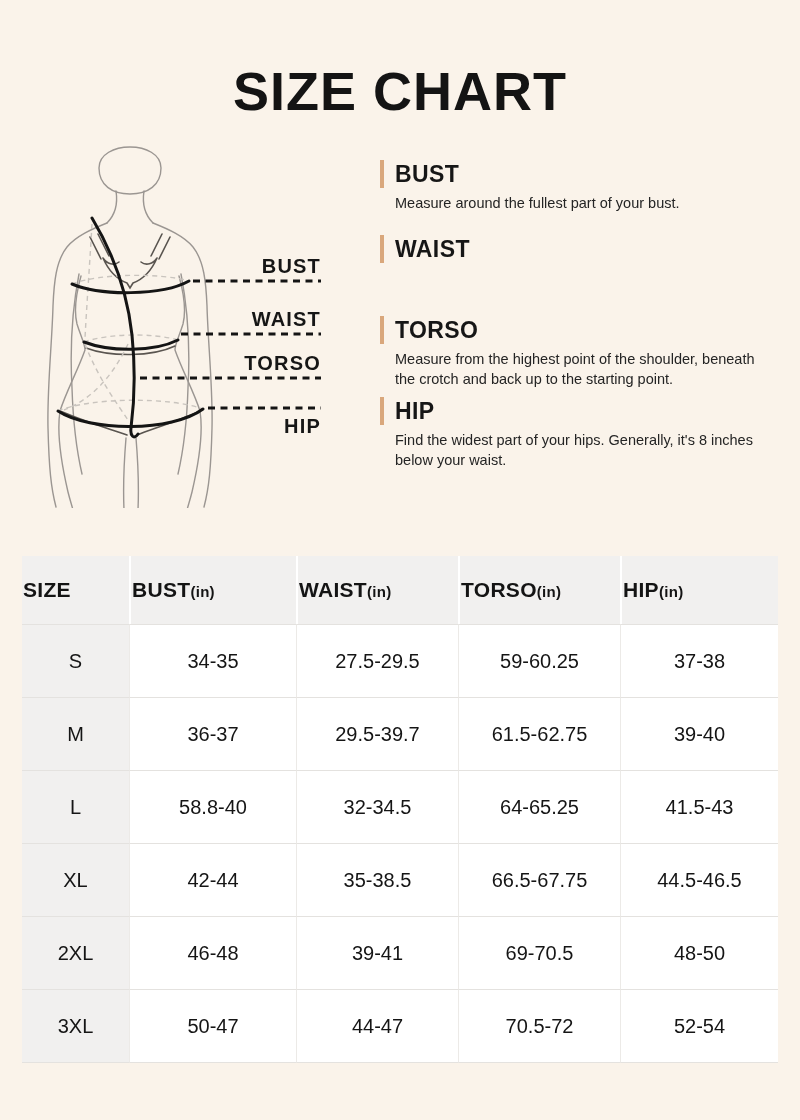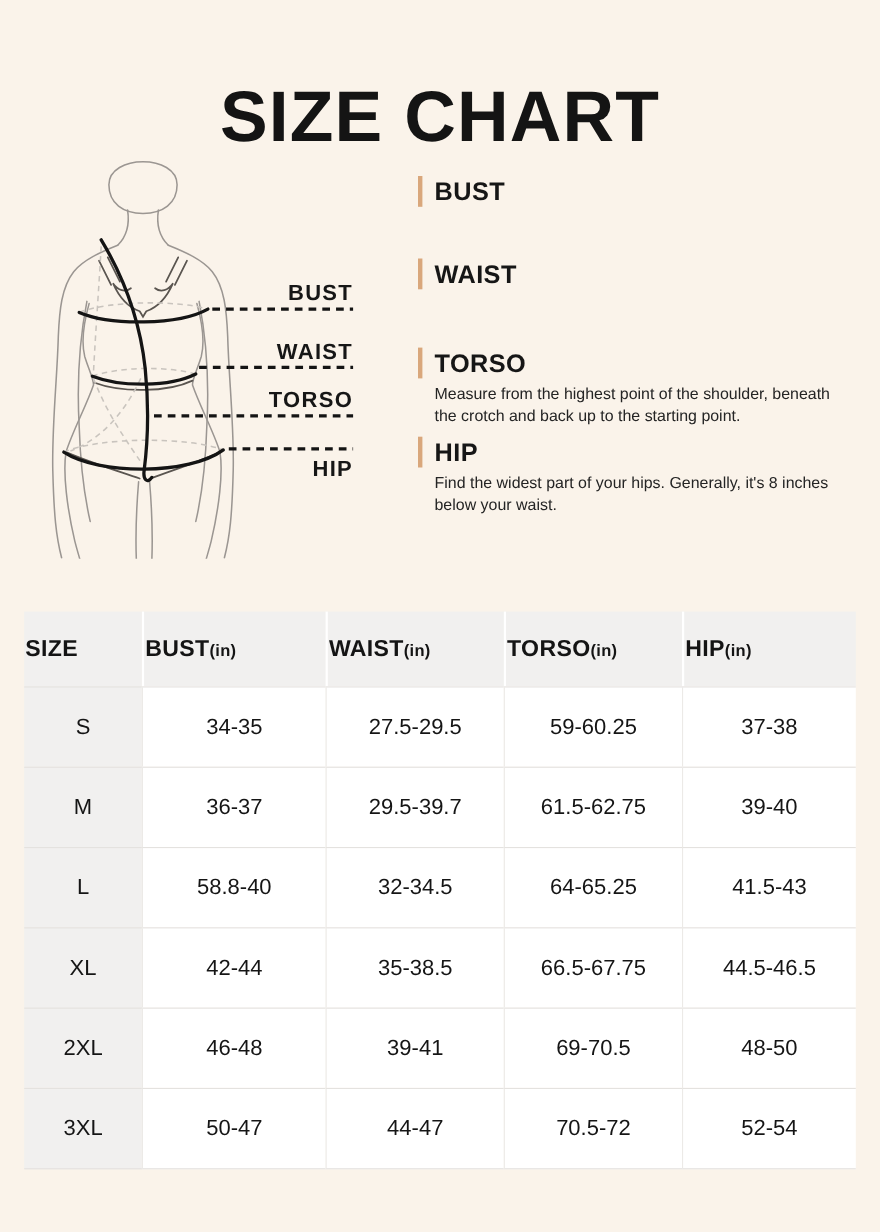--- a/index.html
+++ b/index.html
@@ -3,21 +3,21 @@
 <meta charset="utf-8">
 <style>
   html,body{margin:0;padding:0;}
   body{
     width:800px;height:1120px;position:relative;overflow:hidden;
     background:#faf3ea;color:#1a1a1a;
     font-family:"Liberation Sans",sans-serif;
   }
   .title{
     position:absolute;top:24px;left:0;width:800px;text-align:center;
-    font-size:65px;font-weight:700;letter-spacing:1px;color:#141414;
+    font-size:54px;font-weight:700;letter-spacing:1px;color:#141414;
   }
   .figure-wrap{position:absolute;left:28px;top:130px;width:332px;height:378px;}
   .measure-section{position:absolute;left:380px;width:396px;}
   .measure-section .sec-heading{
     margin:0;font-size:23px;font-weight:700;line-height:28px;
     border-left:4px solid #d9a77c;padding-left:11px;letter-spacing:.4px;color:#161616;
   }
   .measure-section .sec-desc{
     margin:6px 0 0 15px;font-size:14.5px;line-height:19.5px;color:#242424;max-width:372px;
   }
@@ -94,20 +94,21 @@
 
     <text class="fig-label" x="293" y="143" text-anchor="end">BUST</text>
     <text class="fig-label" x="293" y="196" text-anchor="end">WAIST</text>
     <text class="fig-label" x="293" y="240" text-anchor="end">TORSO</text>
     <text class="fig-label" x="293" y="303" text-anchor="end">HIP</text>
   </svg>
 </div>
 
 <section class="measure-section sec-0">
   <h2 class="sec-heading">BUST</h2>
+  <p class="sec-desc">Measure around the fullest part of your bust.</p>
 </section>
 <section class="measure-section sec-1">
   <h2 class="sec-heading">WAIST</h2>
 </section>
 <section class="measure-section sec-2">
   <h2 class="sec-heading">TORSO</h2>
   <p class="sec-desc">Measure from the highest point of the shoulder, beneath the crotch and back up to the starting point.</p>
 </section>
 <section class="measure-section sec-3">
   <h2 class="sec-heading">HIP</h2>

